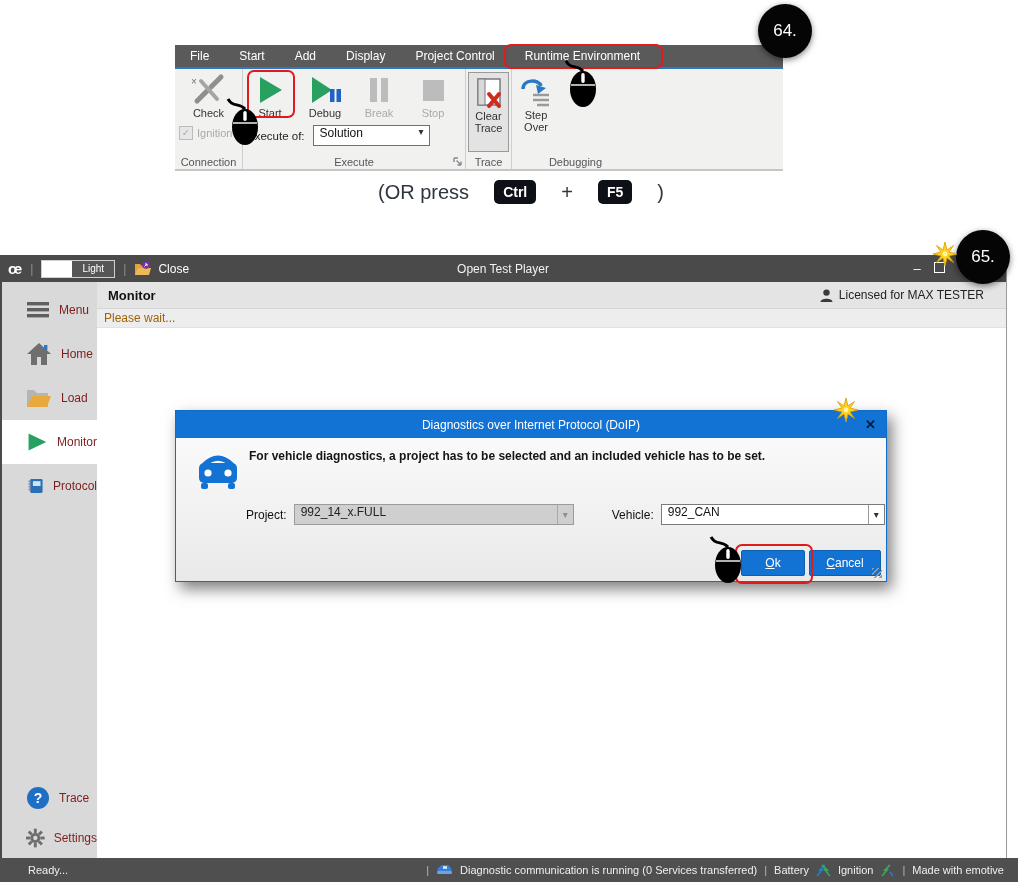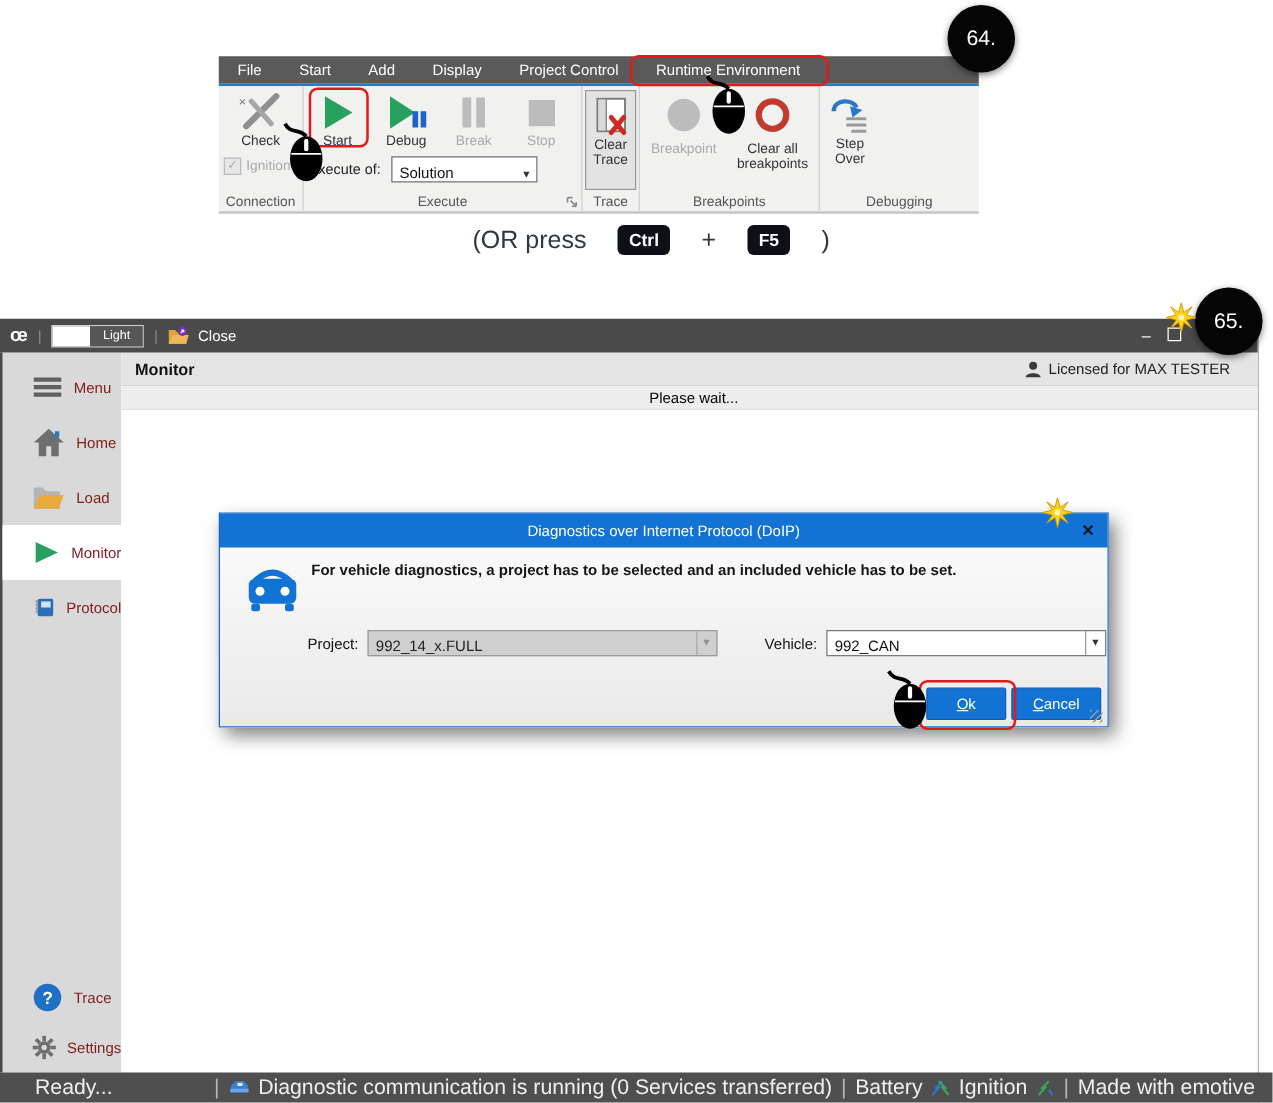--- a/index.html
+++ b/index.html
@@ -12,21 +12,21 @@
   .menubar{height:22px;background:#5a5a5a;display:flex;align-items:center;color:#fff;font-size:12px;}
   .mtab{padding:0 15px;height:22px;line-height:22px;position:relative;cursor:default;white-space:nowrap;}
   .blueline{height:2px;background:#2b78c4;}
   .rbody{height:100px;background:#f1f1f0;display:flex;border-bottom:2px solid #c6c6c6;position:relative;}
   .rgroup{position:relative;border-right:1px solid #cfcfcf;box-sizing:border-box;}
   .glabel{position:absolute;bottom:1px;left:0;right:0;text-align:center;font-size:11px;color:#555;}
   .icolbl{font-size:11px;color:#333;text-align:center;line-height:12px;}
   .dis{color:#aaa;}
   .ibtn{display:flex;flex-direction:column;align-items:center;}
   .redbox{position:absolute;border:2.5px solid #e01b1b;border-radius:7px;pointer-events:none;z-index:40;}
-  .ddown{background:#fff;border:1px solid #707070;height:19px;display:flex;align-items:flex-end;font-size:12px;color:#111;gap:30px;}
+  .ddown{background:#fff;border:1px solid #707070;height:19px;display:flex;align-items:flex-start;font-size:12px;color:#111;gap:30px;}
   .ddval{flex:1;padding-left:6px;}
   .ddarr{width:15px;text-align:center;color:#333;font-size:10px;}
   .chk{width:12px;height:12px;border:1px solid #bbb;background:#e7e7e7;color:#a9a9a9;font-size:10px;line-height:12px;text-align:center;}
 
   
   #shortcut{left:378px;top:180px;display:flex;align-items:center;gap:25px;font-size:20px;color:#2f3640;}
   .key{background:#0d1117;color:#fff;font-weight:bold;font-size:14px;padding:5px 9px;border-radius:5px;line-height:14px;}
 
   
   .badge{width:54px;height:54px;border-radius:50%;background:#050505;color:#fff;display:flex;
@@ -47,24 +47,24 @@
 
   .wbody{display:flex;height:576px;}
   .sidebar{width:97px;background:#d9d9d9;border-left:2px solid #4a4a4a;box-sizing:border-box;display:flex;flex-direction:column;}
   .sbitem{height:44px;display:flex;align-items:center;gap:9px;padding-left:24px;font-size:12px;color:#7f1d1d;flex:none;}
   .sbitem.active{background:#fff;}
   .spacer{flex:1;}
   .main{flex:1;display:flex;flex-direction:column;background:#fff;}
   .hband{height:26px;background:#e4e4e4;display:flex;align-items:center;border-bottom:1px solid #d6d6d6;}
   .ptitle{font-weight:bold;font-size:13px;color:#111;padding-left:11px;flex:1;}
   .license{display:flex;align-items:center;gap:6px;font-size:12px;color:#222;padding-right:22px;}
-  .wband{height:18px;background:#ededed;font-size:12px;color:#000000;padding-left:7px;line-height:18px;border-bottom:1px solid #e2e2e2;text-align:center;}
+  .wband{height:18px;background:#ededed;font-size:12px;color:#a16207;padding-left:7px;line-height:18px;border-bottom:1px solid #e2e2e2;}
 
   .statusbar{position:absolute;left:0;bottom:0;width:1018px;height:24px;background:#4f4f4f;color:#efefef;
-             font-size:17px;display:flex;align-items:center;}
+             font-size:11px;display:flex;align-items:center;}
   .stleft{padding-left:28px;flex:1;}
   .stright{display:flex;align-items:center;gap:7px;padding-right:14px;}
   .stsep{color:#b5b5b5;}
 
   
   #dialog{left:175px;top:410px;width:710px;height:170px;background:linear-gradient(#fdfdfd,#e9e9e9);
           border:1px solid #0f6cc9;box-shadow:5px 7px 14px rgba(0,0,0,.5);z-index:30;}
   .dtitle{height:27px;background:#1273d4;color:#fff;display:flex;align-items:center;position:relative;}
   .dtext{flex:1;text-align:center;font-size:12px;}
   .dclose{position:absolute;right:10px;color:#0b1a2a;font-weight:bold;font-size:13px;}
@@ -179,37 +179,20 @@
         <svg width="30" height="34" viewBox="0 0 30 34" style="margin-top:3px;">
           <rect x="4" y="3" width="22" height="26" fill="#fff" stroke="#7a7a7a" stroke-width="1.5"></rect>
           <rect x="4" y="3" width="7" height="26" fill="#d9d9d9" stroke="#7a7a7a" stroke-width="1"></rect>
           <path d="M15 18 L25 30 M25 18 L15 30" stroke="#cf2a1f" stroke-width="4" stroke-linecap="round"></path>
         </svg>
         <div class="icolbl" style="width:36px;">Clear Trace</div>
       </div>
       <div class="glabel">Trace</div>
     </div>
 
-    <div class="rgroup" style="width:144px;">
-      <div style="display:flex;padding-top:8px;">
-        <div class="ibtn" style="width:70px;">
-          <svg width="30" height="30" viewBox="0 0 30 30">
-            <circle cx="15" cy="15" r="13" fill="#bcbcbc"></circle>
-          </svg>
-          <div class="icolbl dis" style="margin-top:6px;">Breakpoint</div>
-        </div>
-        <div class="ibtn" style="width:72px;">
-          <svg width="30" height="30" viewBox="0 0 30 30">
-            <circle cx="15" cy="15" r="11" fill="none" stroke="#c23b2e" stroke-width="5"></circle>
-          </svg>
-          <div class="icolbl" style="margin-top:6px;width:70px;">Clear all breakpoints</div>
-        </div>
-      </div>
-      <div class="glabel">Breakpoints</div>
-    </div>
 
     <div class="rgroup" style="width:127px;border-right:none;">
       <div style="display:flex;padding-top:6px;">
         <div class="ibtn" style="width:48px;">
           <svg width="34" height="34" viewBox="0 0 34 34">
             <path d="M4 14 C4 4 20 4 22 11" stroke="#2b78c4" stroke-width="3.5" fill="none"></path>
             <polygon points="17,10 27,13 19,19" fill="#2b78c4"></polygon>
             <path d="M14 20 H30 M14 25 H30 M18 30 H30" stroke="#9a9a9a" stroke-width="2.5"></path>
           </svg>
           <div class="icolbl" style="width:34px;">Step Over</div>
@@ -246,20 +229,21 @@
     <span class="tsep">|</span>
     <div class="closebtn">
       <svg width="18" height="16" viewBox="0 0 18 16">
         <path d="M1 4 L1 14 L15 14 L15 5 L8 5 L6 3 L1 3 Z" fill="#e2a23c"></path>
         <path d="M1 14 L4 7 L17 7 L15 14 Z" fill="#edb858"></path>
         <circle cx="12" cy="4" r="3.8" fill="#7b2fa8"></circle>
         <path d="M10.5 5.5 L13 3 M13 3 H11 M13 3 V5" stroke="#fff" stroke-width="1"></path>
       </svg>
       <span>Close</span>
     </div>
+    <div class="wtitle">Open Test Player</div>
     <div style="margin-left:auto;display:flex;align-items:center;">
       <span class="winbtn">–</span>
       <span class="winbtn"><span class="maxbox"></span></span>
       <span style="width:56px;"></span>
     </div>
   </div>
 
   <div class="wbody">
     <div class="sidebar">
       <div class="sbitem" style="margin-top:6px;">

